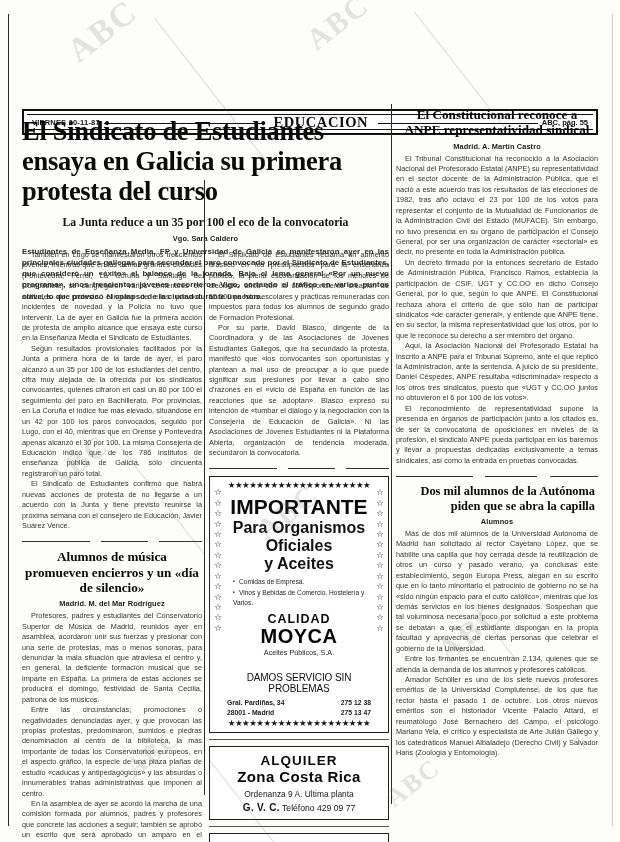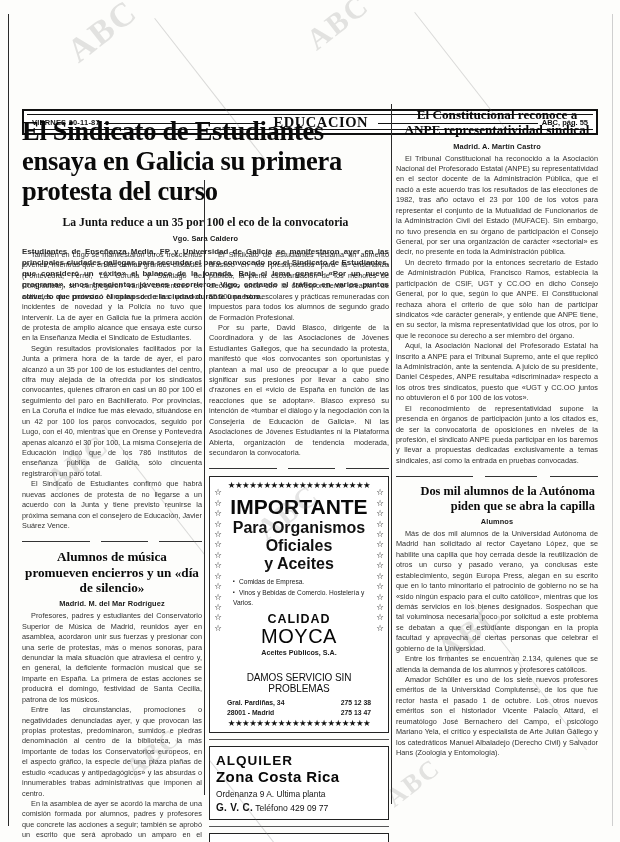--- a/index.html
+++ b/index.html
@@ -170,23 +170,23 @@
     list-style:none;margin:4px 0 3px 0;padding:0 0 0 6px;text-align:left;
   }
   .ad-ul li{
     font-size:6.6px;line-height:1.6;color:#222;
   }
   .ad-ul li:before{content:"\25AA";margin-right:4px;font-size:5.5px;vertical-align:1px;}
   .ad-calidad{
     font-weight:bold;font-size:12.5px;letter-spacing:1px;margin:2px 0 0;color:#0c0c0c;
   }
   .ad-brand{
-    font-weight:normal;font-size:20px;letter-spacing:.5px;margin:0 0 1px;color:#060606;line-height:1.05;
-  }
-  .ad-sub{font-size:7.2px;font-weight:bold;color:#1b1b1b;margin:1px 0 3px;}
+    font-weight:bold;font-size:20px;letter-spacing:.5px;margin:0 0 1px;color:#060606;line-height:1.05;
+  }
+  .ad-sub{font-size:7.2px;font-weight:normal;color:#1b1b1b;margin:1px 0 3px;}
   .ad-claim{
     font-size:10px;letter-spacing:-.1px;color:#0e0e0e;margin:15px 0 4px;
   }
   .ad-contact{
     display:flex;justify-content:space-between;font-size:6.8px;font-weight:bold;color:#191919;
     line-height:1.45;
   }
   .ad-contact div{text-align:left;}
   .ad-contact div.r{text-align:right;}
 
@@ -302,21 +302,21 @@
             <span>275 12 38</span><br>
             <span>275 13 47</span>
           </div>
         </div>
       </div>
       <div class="starrow">★★★★★★★★★★★★★★★★★★★★</div>
     </div>
 
     <div class="hr-thin"></div>
 
-    <div class="ad ad-box" style="">
+    <div class="ad ad-box" style="text-align:center;">
       <div class="ad-alq1">ALQUILER</div>
       <div class="ad-alq3">Zona Costa Rica</div>
       <div class="ad-alq4">Ordenanza 9 A. Ultima planta</div>
       <div class="ad-alq5">
         <b>G. V. C.</b>
         <span>Teléfono 429 09 77</span>
       </div>
     </div>
 
     <div class="hr-thin"></div>

